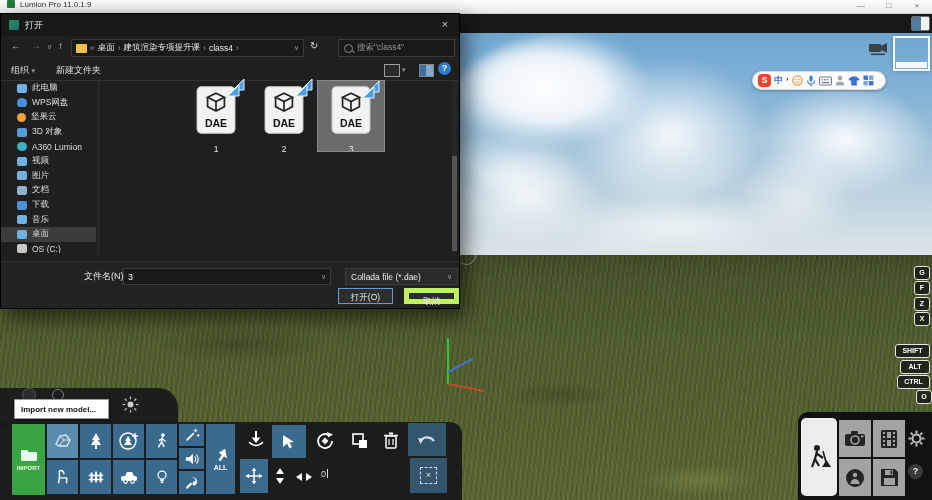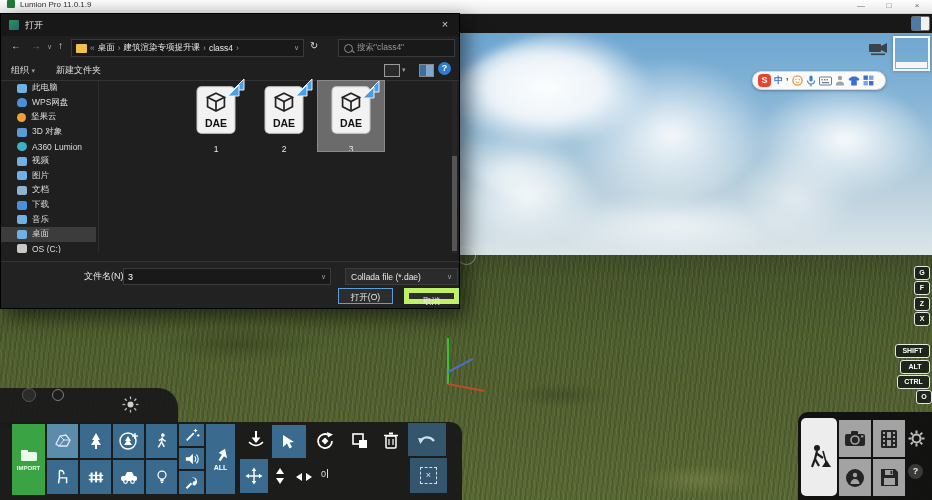--- a/index.html
+++ b/index.html
@@ -381,20 +381,21 @@
       <line x1="8.5" y1="0.5" x2="8.5" y2="3.2"></line>
         <line x1="8.5" y1="13.8" x2="8.5" y2="16.5"></line>
       <line x1="0.5" y1="8.5" x2="3.2" y2="8.5"></line>
         <line x1="13.8" y1="8.5" x2="16.5" y2="8.5"></line>
       <line x1="2.8" y1="2.8" x2="4.7" y2="4.7"></line>
         <line x1="12.3" y1="12.3" x2="14.2" y2="14.2"></line>
       <line x1="2.8" y1="14.2" x2="4.7" y2="12.3"></line>
         <line x1="12.3" y1="4.7" x2="14.2" y2="2.8"></line>
     </g>
   </svg>
+  <div class="abs tooltip">Import new model...</div>
 
   <div class="abs main-bar"></div>
 
   <div class="import-btn">
     <svg width="18" height="14" viewBox="0 0 18 14">
       <rect x="1" y="2" width="7" height="4" rx="1" fill="#eafbe9"></rect>
       <rect x="1" y="4" width="16" height="9" rx="1.5" fill="#eafbe9"></rect>
     </svg>
     <span>IMPORT</span>
   </div>

